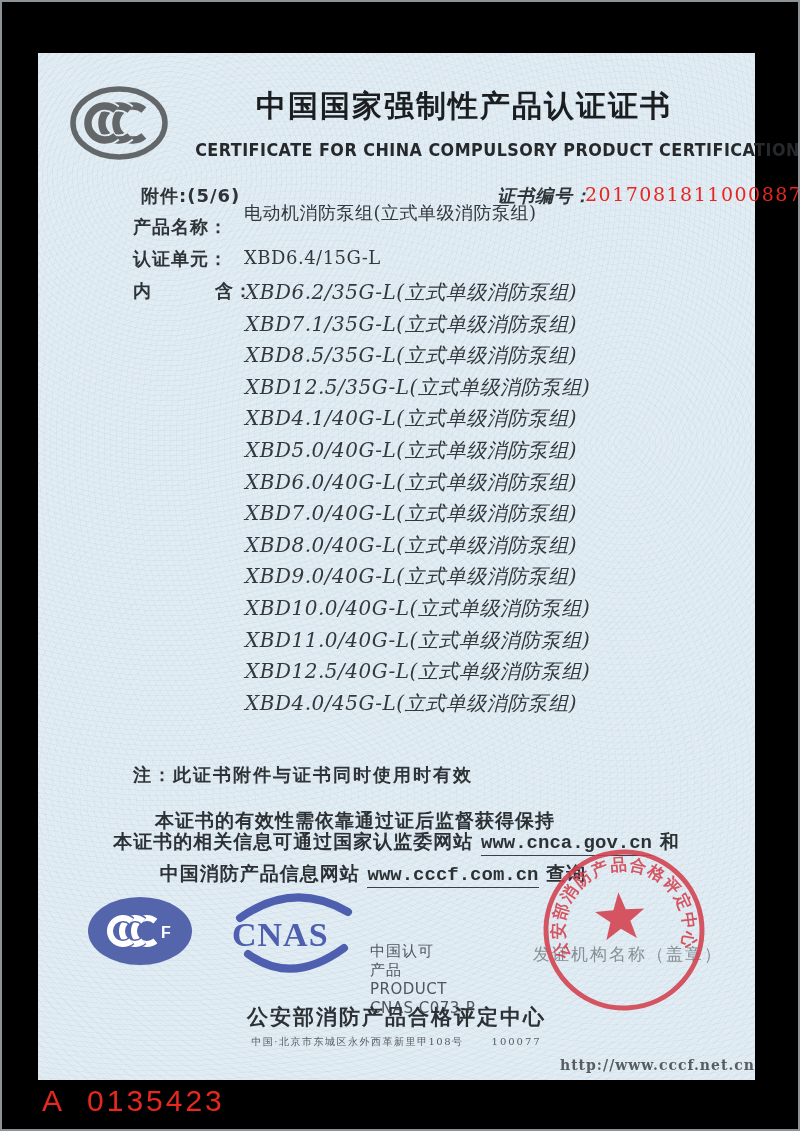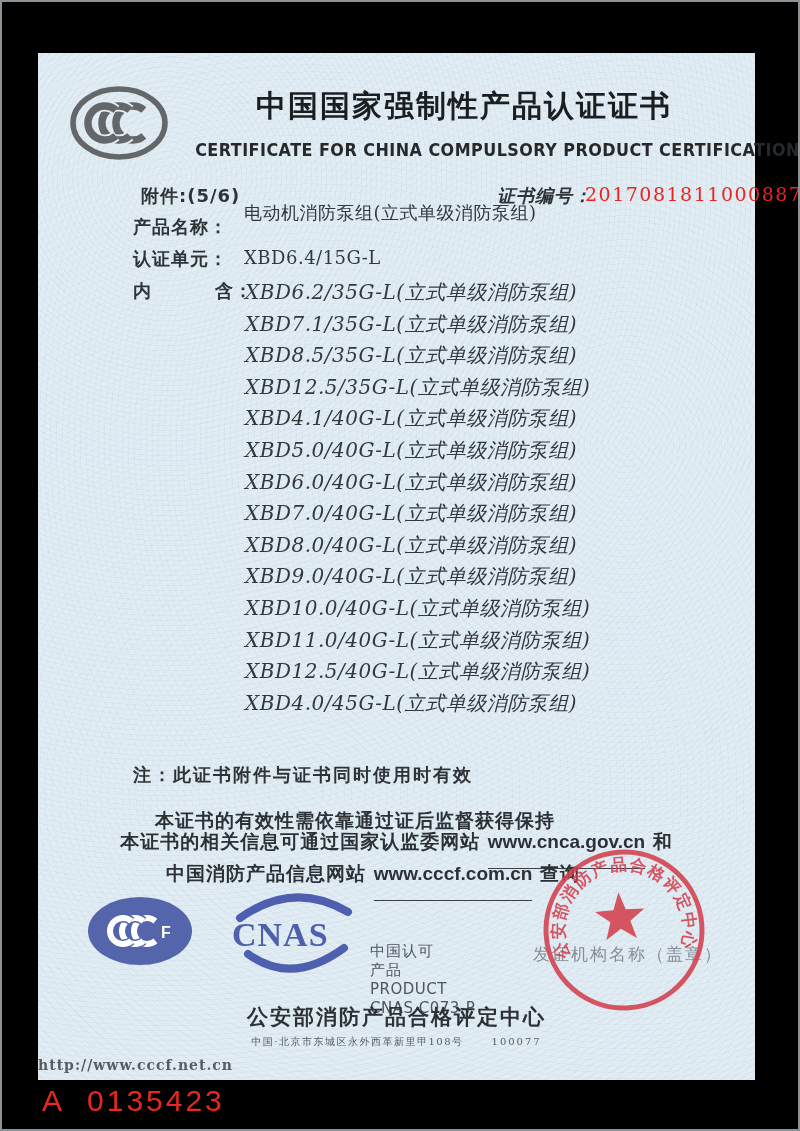--- a/index.html
+++ b/index.html
@@ -25,36 +25,36 @@
             transform:scaleX(.94);transform-origin:center;color:#26292c;white-space:nowrap;}
   
   .label{font-size:18px;font-weight:600;letter-spacing:1px;color:#2e3337;}
   .value{font-size:18px;font-family:"DejaVu Serif",serif;color:#33383c;letter-spacing:.5px;}
   #cert-no{font-size:19px;font-family:"DejaVu Serif",serif;letter-spacing:1.5px;color:#e8251f;}
   #model-list .model-line{height:31.6px;font-size:20px;font-family:"DejaVu Serif",serif;
             color:#33383c;letter-spacing:.5px;white-space:nowrap;font-style:italic;}
   
   .statement{left:36px;width:717px;text-align:center;font-size:19px;font-weight:700;
              color:#2c3135;letter-spacing:1px;white-space:nowrap;}
-  .statement .url{font-family:Liberation Sans, sans-serif;letter-spacing:0;
-                  border-bottom:1.5px solid #3a4045;padding-bottom:16px;}
+  .statement .url{font-family:Liberation Mono, monospace;letter-spacing:0;
+                  border-bottom:1.5px solid #3a4045;padding-bottom:1px;}
   
   .accr-line{font-size:15px;line-height:19px;color:#4d5560;letter-spacing:1px;}
   .accr-line.en{letter-spacing:.5px;}
   
   #stamp{left:534px;top:840px;width:176px;height:176px;opacity:.88;transform:rotate(-4deg);z-index:5;}
   #stamp-caption{left:531px;top:941px;font-size:17px;color:#878e94;letter-spacing:2px;
                  font-family:"DejaVu Serif",serif;z-index:4;}
   
   #footer-org{left:36px;top:1001px;width:717px;text-align:center;font-size:21px;font-weight:700;
               font-family:"DejaVu Serif",serif;color:#2c3135;letter-spacing:2px;}
   #footer-addr{left:36px;top:1033px;width:717px;text-align:center;font-size:10px;
                font-family:"DejaVu Serif",serif;color:#565c61;letter-spacing:1.5px;}
   #footer-addr .postcode{margin-left:28px;letter-spacing:2px;}
-  #footer-web{left:36px;top:1055px;width:717px;text-align:left;font-size:14px;font-weight:700;
+  #footer-web{left:36px;top:1055px;width:717px;text-align:right;font-size:14px;font-weight:700;
               font-family:"DejaVu Serif",serif;color:#565c61;letter-spacing:1px;}
   
   #serial{left:40px;top:1082px;font-size:30px;color:#e8281e;display:flex;gap:22px;
           font-family:"Liberation Sans",sans-serif;letter-spacing:3px;}
 </style>
 </head>
 <body>
 
 <div id="canvas">
   <div id="sheet">

